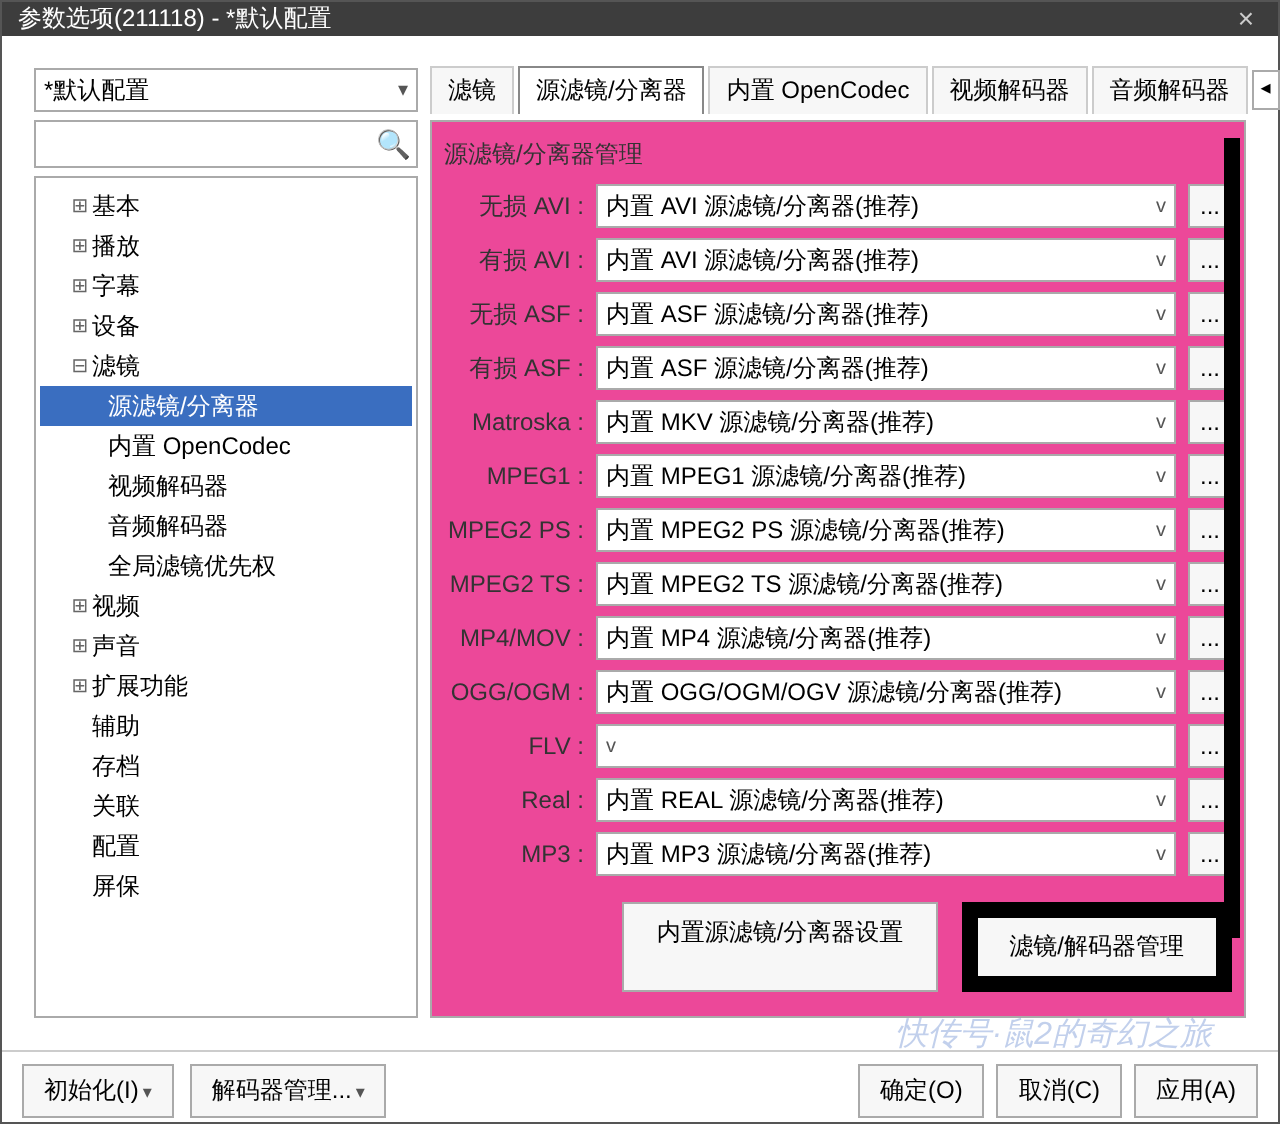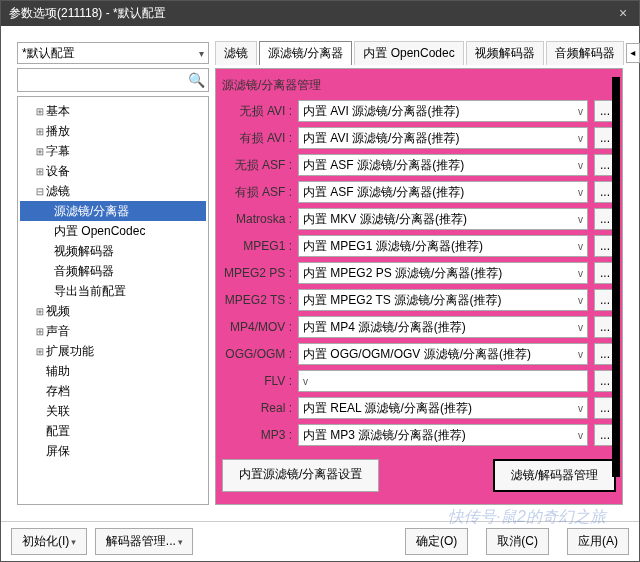--- a/index.html
+++ b/index.html
@@ -28,27 +28,27 @@
 .tnode.sel{background:#3a6ec0;color:#fff}
 .rightpane{flex:1;border:1px solid #aaa;padding:8px 6px;overflow:hidden;position:relative;background:#ec4899;display:flex;flex-direction:column}
 .grouplabel{margin-bottom:6px;color:#333}
 .rows{flex:1;overflow:auto}
 .row{display:flex;align-items:center;gap:6px;margin-bottom:5px}
 .row .lbl{flex:0 0 70px;text-align:right;color:#333;white-space:nowrap}
 .row .sel{flex:1;border:1px solid #aaa;height:22px;display:flex;align-items:center;padding:0 4px;justify-content:space-between;background:#fff;cursor:pointer}
 .row .sel .chev{font-size:10px;color:#555}
 .row .more{width:22px;height:22px;border:1px solid #aaa;text-align:center;line-height:20px;cursor:pointer;background:#f7f7f7}
 .blackbar{position:absolute;right:2px;top:8px;width:8px;height:400px;background:#000}
-.btnrow{display:flex;justify-content:space-between;padding:8px 0 4px}
+.btnrow{display:flex;gap:12px;justify-content:flex-end;padding:8px 0 4px}
 .btn{border:1px solid #aaa;padding:6px 16px;background:#f7f7f7;cursor:pointer}
-.btn.hl{border:2px solid #000000}
+.btn.hl{border:8px solid #000000}
 .footer{border-top:1px solid #ccc;padding:6px 10px;display:flex;justify-content:space-between;align-items:center}
 .fbtn{border:1px solid #aaa;padding:4px 10px;background:#f7f7f7;cursor:pointer;display:inline-flex;align-items:center;gap:2px}
 .fchev{font-size:9px;color:#555}
-.footer .right{display:flex;gap:18px}
+.footer .right{display:flex;gap:6px}
 .watermark{position:absolute;right:34px;bottom:34px;font-size:16px;color:rgba(80,120,200,0.35);font-style:italic;pointer-events:none}
 </style>
 </head>
 <body>
 <div class="window">
  <div class="titlebar">
   <span>参数选项(211118) - *默认配置</span>
   <span class="close">×</span>
  </div>
  <div class="content">
@@ -100,21 +100,21 @@
      <div class="tnode d2">
               <span>内置 OpenCodec</span>
             </div>
      <div class="tnode d2">
               <span>视频解码器</span>
             </div>
      <div class="tnode d2">
               <span>音频解码器</span>
             </div>
      <div class="tnode d2">
-              <span>导出当前配置</span>
+              <span>全局滤镜优先权</span>
             </div>
      <div class="tnode d1">
               <span class="exp">⊞</span>
               <span>视频</span>
             </div>
      <div class="tnode d1">
               <span class="exp">⊞</span>
               <span>声音</span>
             </div>
      <div class="tnode d1">

